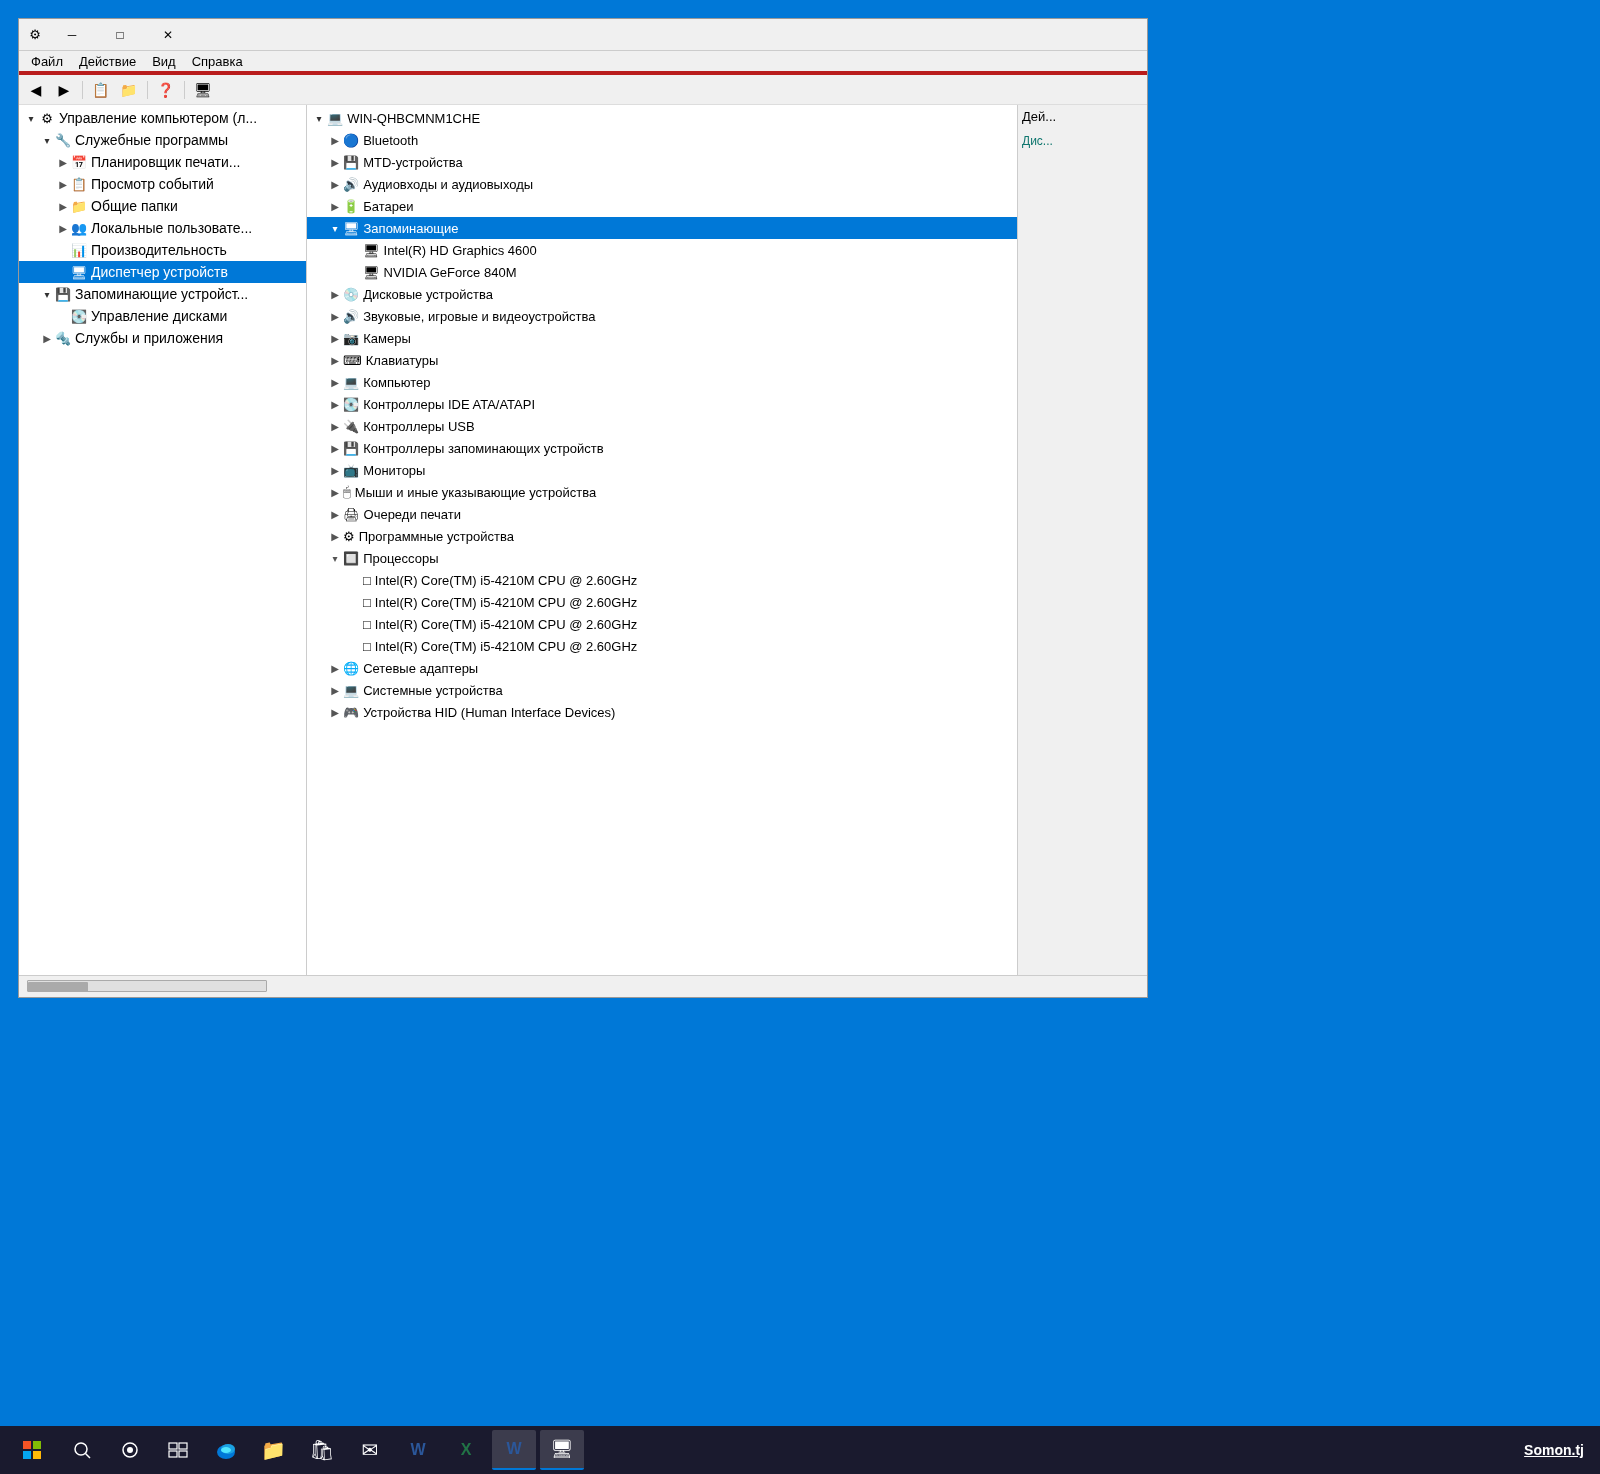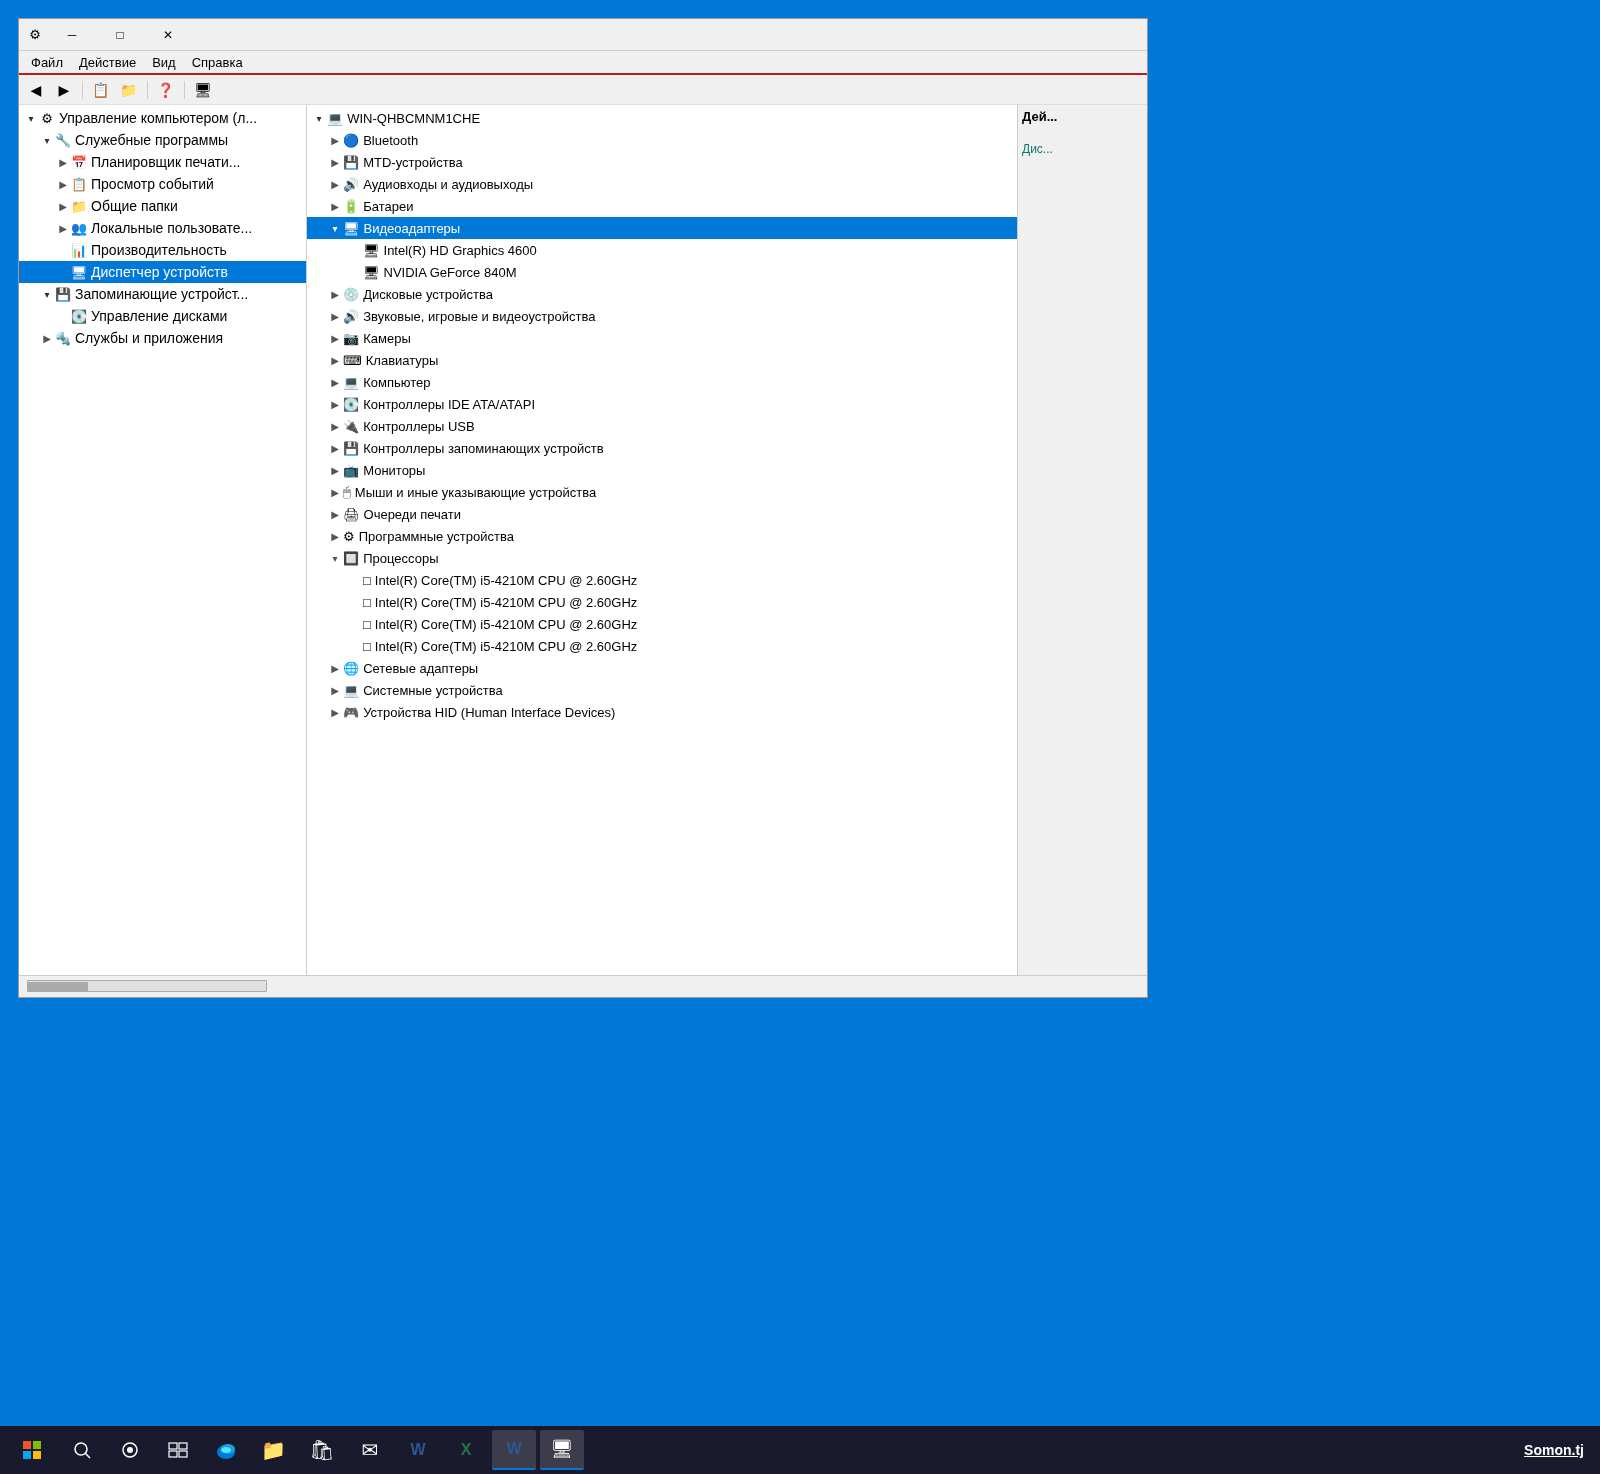--- a/index.html
+++ b/index.html
@@ -64,21 +64,21 @@
       justify-content: center;
     }
 
     
     .menu-bar {
       height: 24px;
       background: #f0f0f0;
       display: flex;
       align-items: center;
       padding: 0 4px;
-      border-bottom: 2px solid #b91c1c;
+      border-bottom: 4px solid #b91c1c;
     }
     .menu-item {
       padding: 2px 8px;
       font-size: 13px;
       cursor: pointer;
       height: 100%;
       display: flex;
       align-items: center;
     }
 
@@ -179,22 +179,22 @@
 
     
     .actions-panel {
       width: 130px;
       background: #f0f0f0;
       border-left: 1px solid #ccc;
       padding: 4px;
       font-size: 13px;
     }
     .actions-title {
-      font-weight: bold;
-      margin-bottom: 16px;
+      font-weight: normal;
+      margin-bottom: 8px;
     }
     .action-item {
       color: #0f766e;
       cursor: pointer;
       padding: 2px 0;
       font-size: 12px;
     }
 
     
     .dev-item {
@@ -397,21 +397,21 @@
 
       <div class="dev-item" style="padding-left: 20px;">
         <span class="expand-arrow">▶</span>
         <span style="font-size:13px; margin-right:4px;">🔋</span>
         <span>Батареи</span>
       </div>
 
       <div class="dev-item selected" style="padding-left: 20px;">
         <span class="expand-arrow" style="color:white">▾</span>
         <span style="font-size:13px; margin-right:4px;">🖥</span>
-        <span>Видеоадаптеры</span>
+        <span>Запоминающие</span>
       </div>
 
       <div class="dev-item" style="padding-left: 40px;">
         <span class="expand-arrow" style="color:transparent">▶</span>
         <span style="font-size:13px; margin-right:4px;">🖥</span>
         <span>Intel(R) HD Graphics 4600</span>
       </div>
 
       <div class="dev-item" style="padding-left: 40px;">
         <span class="expand-arrow" style="color:transparent">▶</span>

